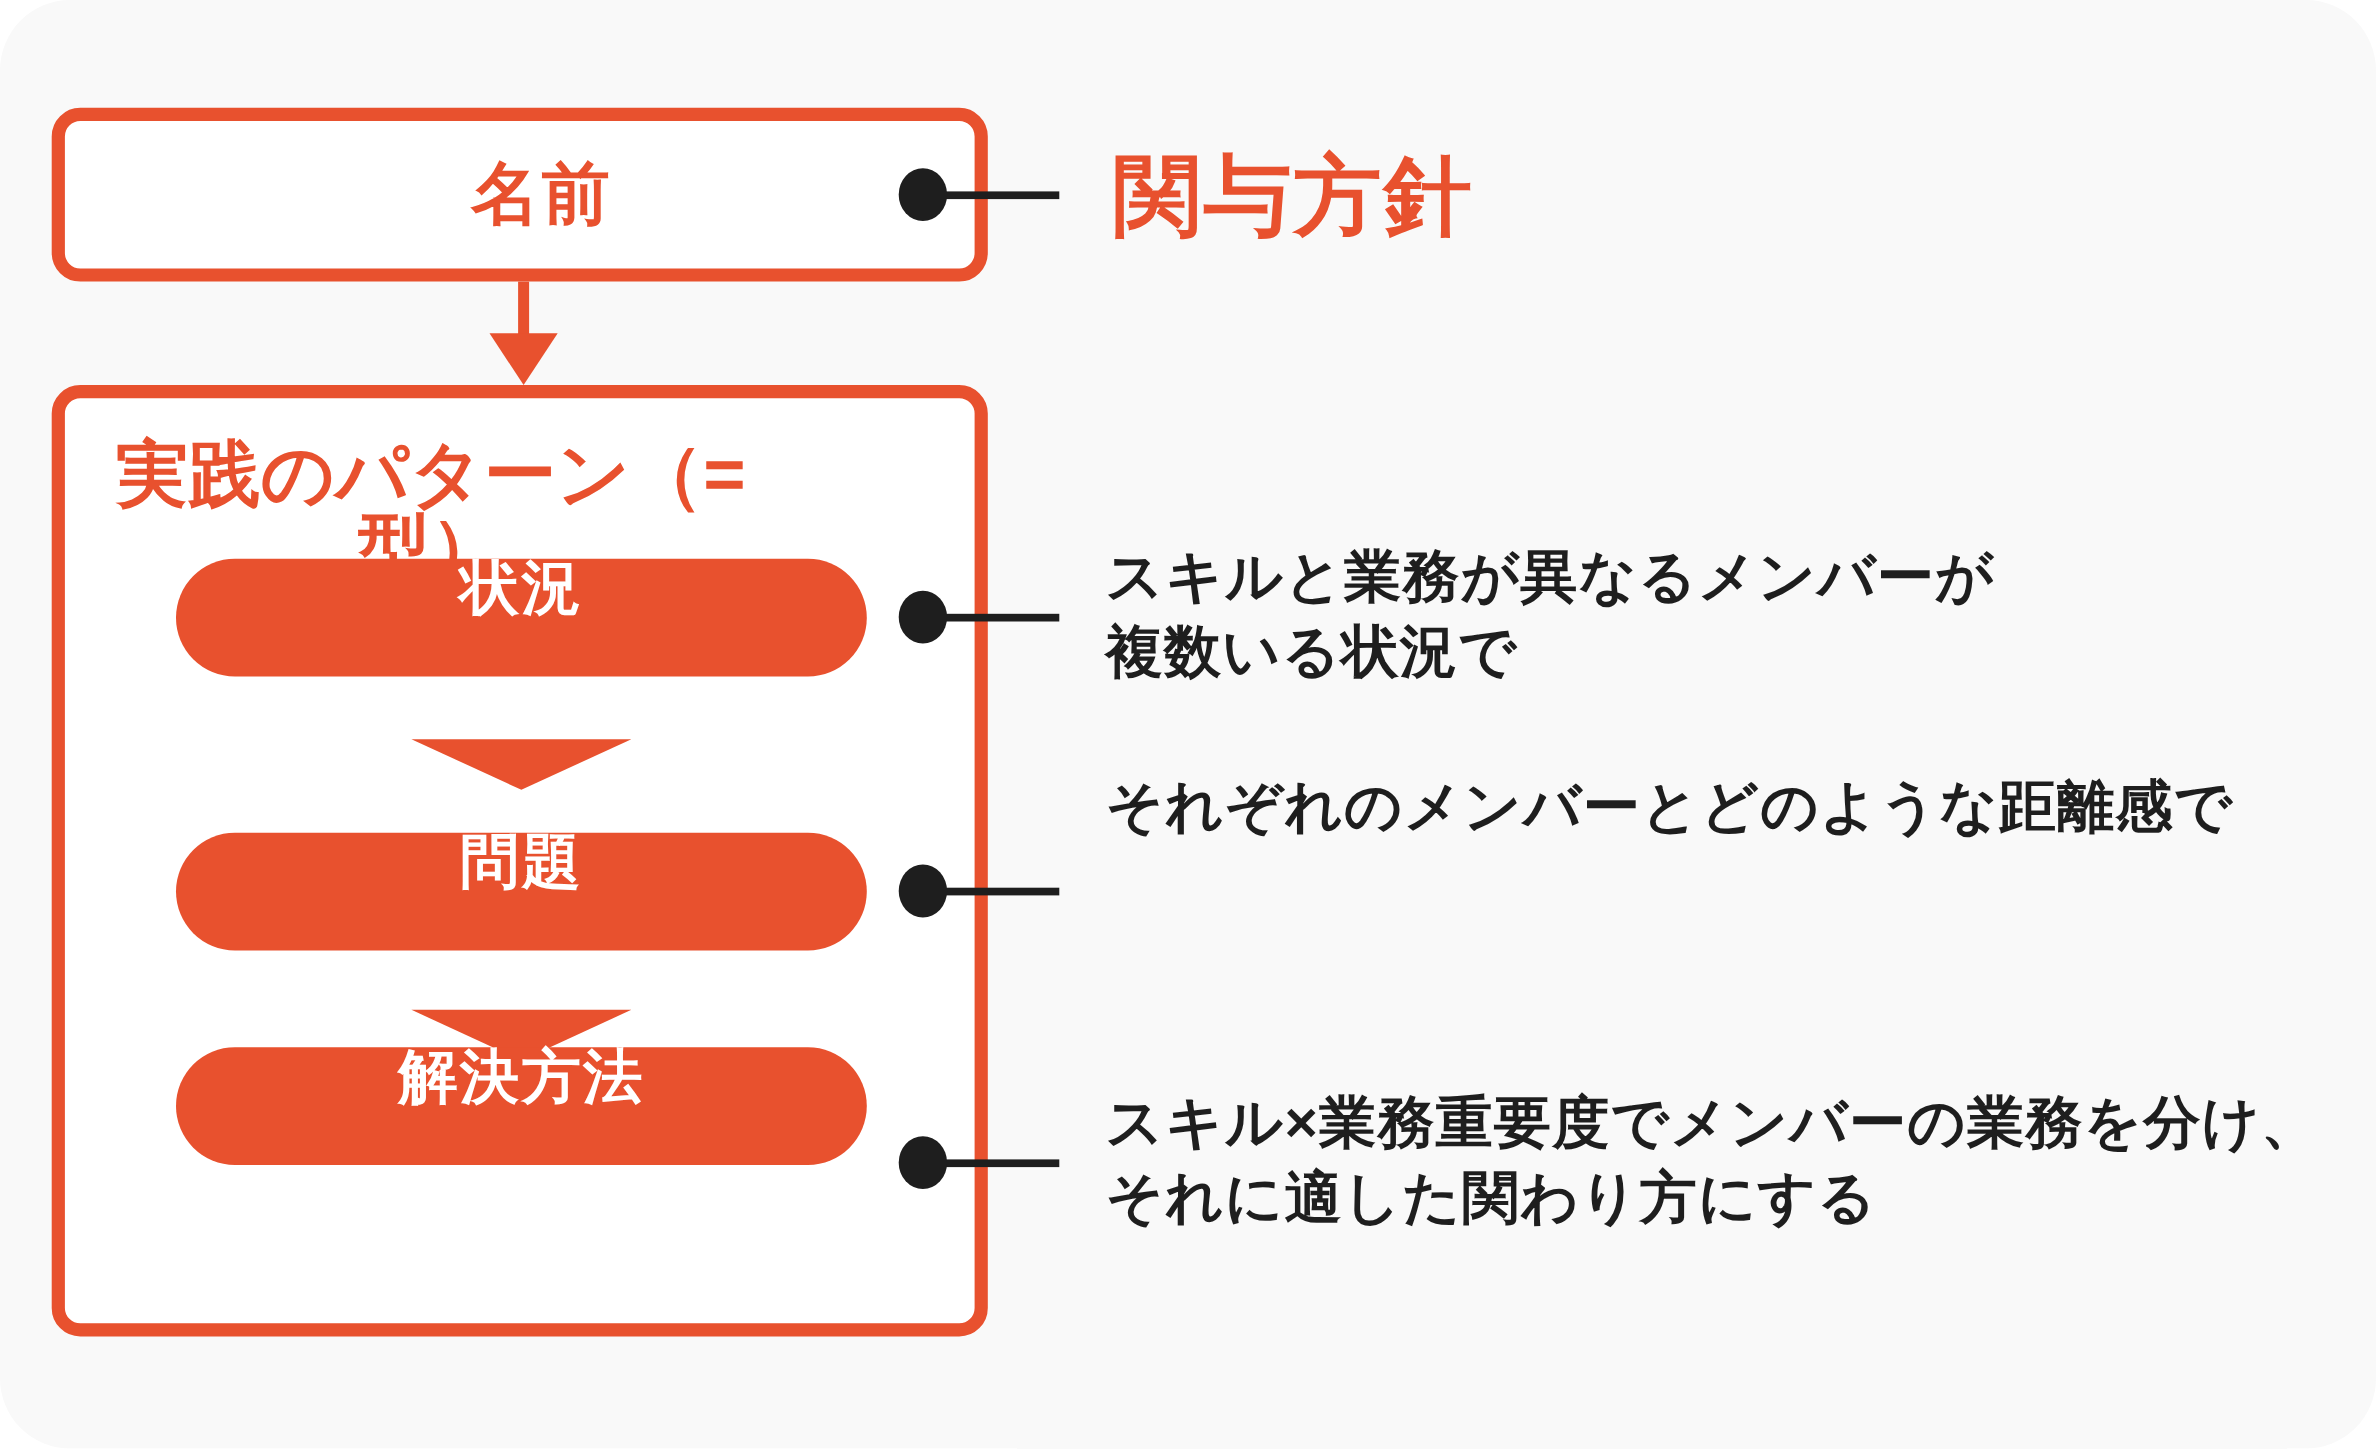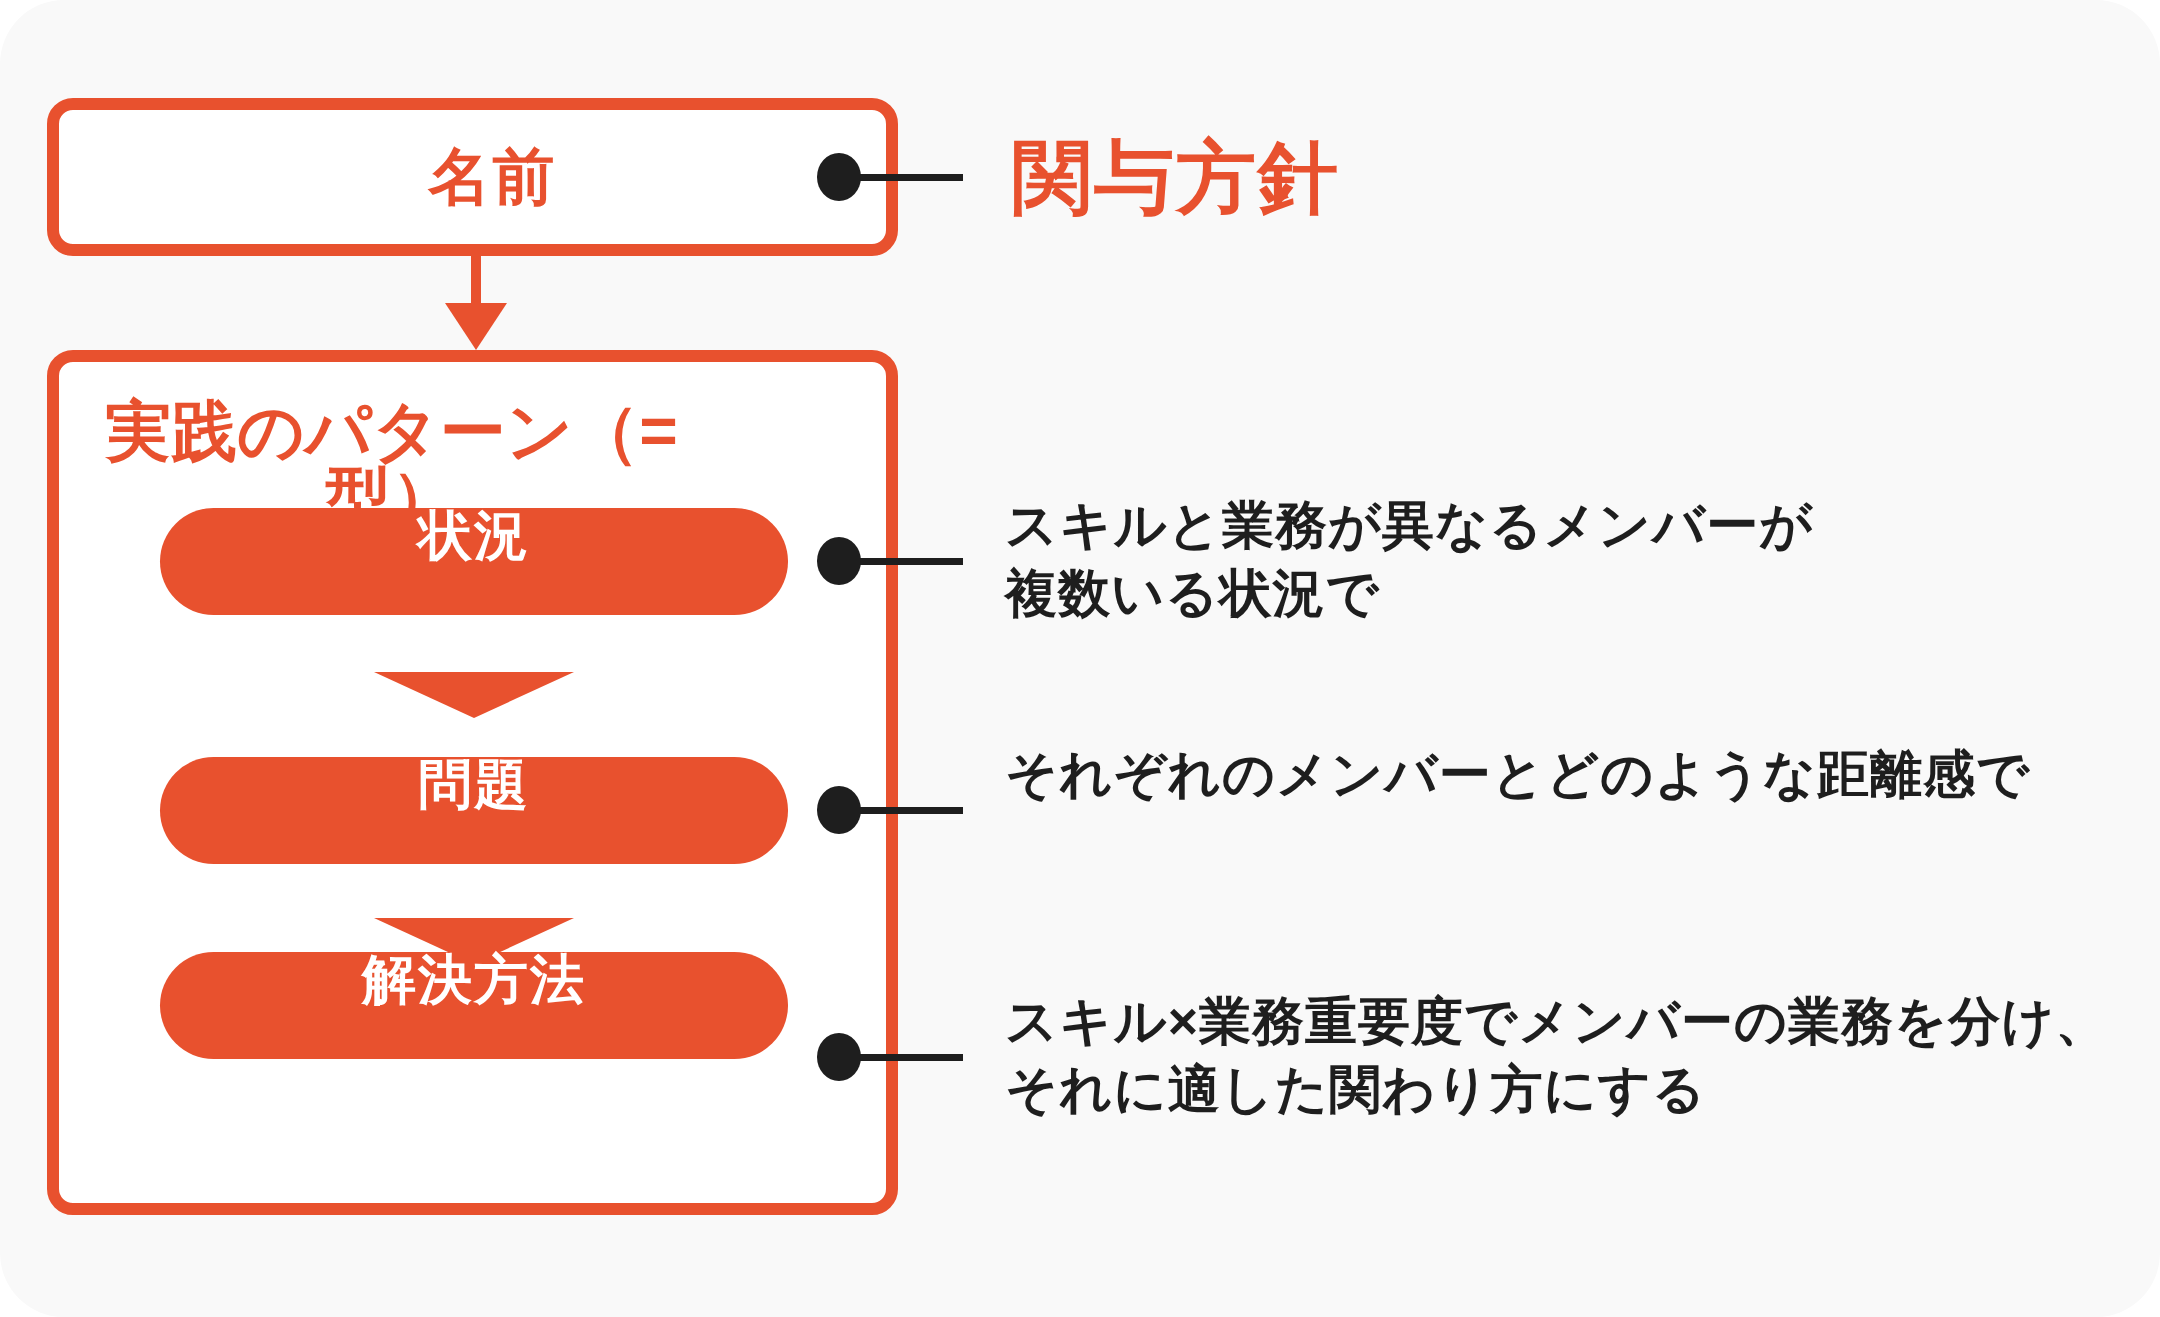--- a/index.html
+++ b/index.html
@@ -97,21 +97,21 @@
     font-size:80px;font-weight:800;color:var(--accent);
     line-height:80px;letter-spacing:2px;
   }
   .annotation{
     position:absolute;left:1005px;
     color:var(--ink);font-size:52px;font-weight:800;
     line-height:68px;letter-spacing:1px;
     white-space:nowrap;
   }
   .annotation-situation{top:491px;}
-  .annotation-problem{top:740px;}
+  .annotation-problem{top:700px;}
   .annotation-solution{top:987px;}
 </style>
 </head>
 <body>
 
 <div class="canvas">
   <div class="card"></div>
 
   <div class="box name-box">
     <span class="name-box-label">名前</span>

